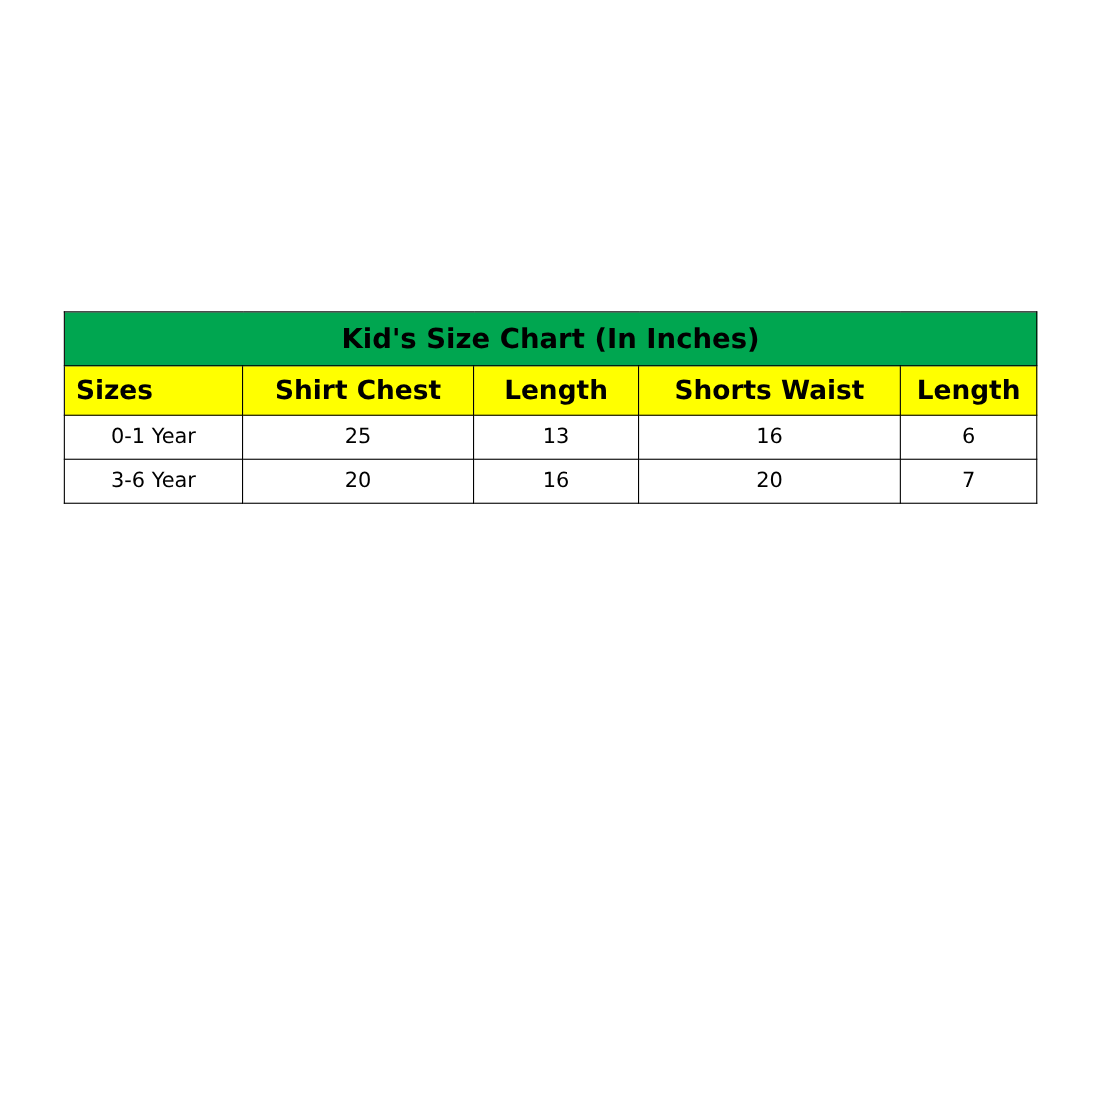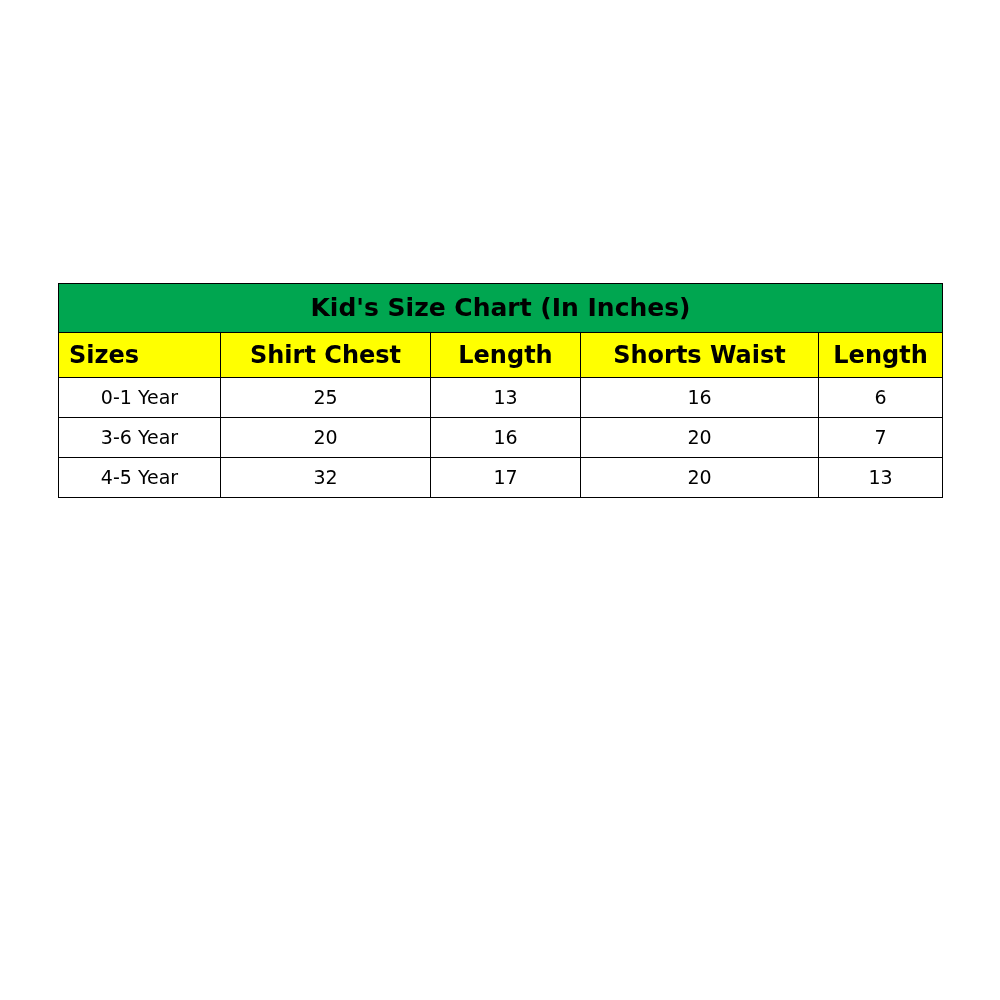--- a/index.html
+++ b/index.html
@@ -105,23 +105,16 @@
           <td class="cell">16</td>
           <td class="cell">6</td>
         </tr>
         <tr>
           <td class="cell">3-6 Year</td>
           <td class="cell">20</td>
           <td class="cell">16</td>
           <td class="cell">20</td>
           <td class="cell">7</td>
         </tr>
-        <tr>
-          <td class="cell">4-5 Year</td>
-          <td class="cell">32</td>
-          <td class="cell">17</td>
-          <td class="cell">20</td>
-          <td class="cell">13</td>
-        </tr>
       </tbody>
     </table>
   </div>
 </div>
 
 </body></html>

